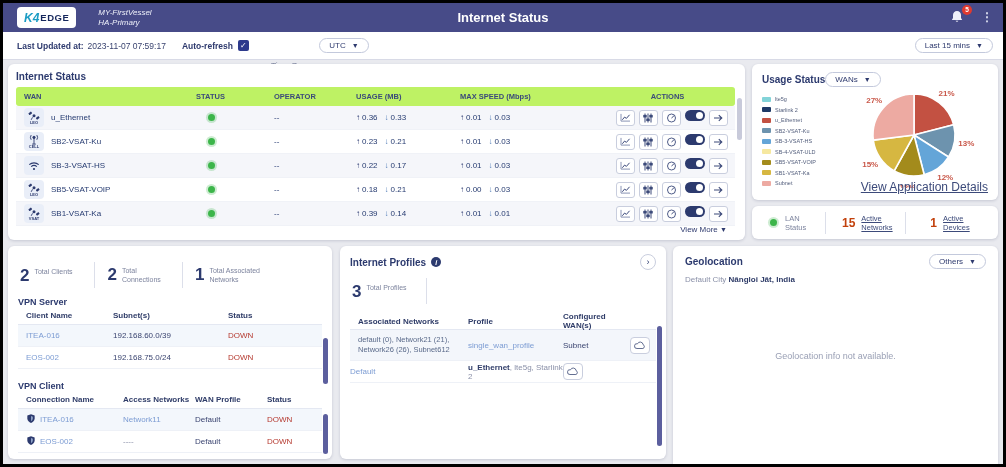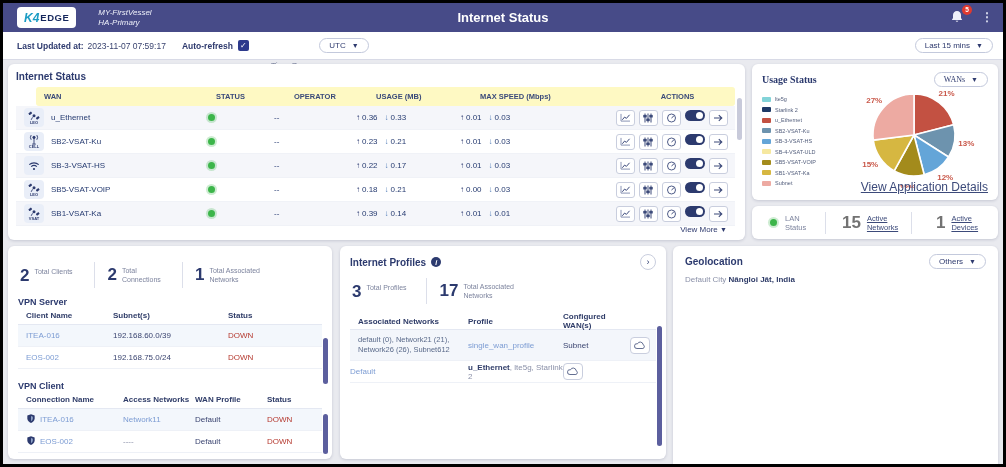--- a/index.html
+++ b/index.html
@@ -40,22 +40,22 @@
   
   .panel { position:absolute; background:#fff; border-radius:6px;
            box-shadow:0 1px 3px rgba(40,45,90,.18); }
   .panel-title { color:#2c3a6e; font-size:10px; font-weight:bold; }
 
   
   #p-inet { left:5px; top:61px; width:737px; height:176px; padding:7px 10px 4px 8px; }
   .tbl { margin-top:5px; }
   .thead, .trow { display:grid; grid-template-columns:172px 78px 82px 104px 148px 1fr;
                   align-items:center; }
-  .thead { background:#fef9c3; height:19px; border-radius:3px; font-size:7.5px; font-weight:bold;
-           color:#3a4a7a;margin-left:20px; }
+  .thead { background:#bef264; height:19px; border-radius:3px; font-size:7.5px; font-weight:bold;
+           color:#3a4a7a; }
   .thead > div { padding-left:8px; }
   .trow { height:24px; font-size:8px; color:#253a70; border-bottom:1px solid #f0f2f7; }
   .trow:nth-child(odd) { background:#f5f6fa; }
   .trow > div { padding-left:8px; display:flex; align-items:center; }
   .c-wan { gap:7px; }
   .wan-ic { width:20px; height:19px; background:#e9eef8; border-radius:4px; display:flex;
             flex-direction:column; align-items:center; justify-content:center; flex:0 0 auto; }
   .wan-ic .sub { font-size:4px; color:#2c3a6e; font-weight:bold; line-height:4px; }
   .dot-green { width:7px; height:7px; border-radius:50%; background:#3cb54a;
                box-shadow:0 0 0 2px rgba(60,181,74,.25); margin-left:12px; }
@@ -66,33 +66,33 @@
   .abtn { width:19px; height:16px; border:1px solid #c9cede; border-radius:3px; background:#fff;
           display:flex; align-items:center; justify-content:center; }
   .toggle { width:20px; height:11px; background:#2c3a6e; border-radius:6px; position:relative; }
   .toggle::after { content:""; position:absolute; right:2px; top:2px; width:7px; height:7px;
                    background:#fff; border-radius:50%; }
   .view-more { position:absolute; right:18px; bottom:6px; font-size:8px; color:#2e3a6e; }
   .vscroll { position:absolute; right:3px; border-radius:3px; background:#c8cada; width:5px; }
 
   
   #p-usage { left:749px; top:61px; width:246px; height:136px; padding:8px 10px; }
-  .usage-head { display:flex; justify-content:space-between; align-items:center;font-family:Liberation Serif, serif; }
+  .usage-head { display:flex; align-items:center; }
   #usage-legend { position:absolute; left:10px; top:30px; }
   .lg-item { display:flex; align-items:center; gap:4px; height:10.5px; }
   .lg-sw { width:9px; height:5px; border-radius:1px; flex:0 0 auto; }
   .lg-tx { font-size:5.5px; color:#55607e; white-space:nowrap; }
   #usage-pie { position:absolute; left:70px; top:16px; }
   .usage-link { position:absolute; right:10px; bottom:6px; font-size:12px; color:#3c4a7a;
                 text-decoration:underline; }
 
   
   #p-lan { left:749px; top:203px; width:246px; height:33px; display:flex; align-items:center; }
   .lan-label { font-size:7.5px; color:#7d849e; line-height:9px; width:34px; }
-  .big-num { font-size:17px; font-weight:bold; color:#737373; }
+  .big-num { font-size:12px; font-weight:bold; color:#c2410c; }
   .mini-link { font-size:7.5px; color:#3c4a7a; text-decoration:underline; line-height:9px; width:44px; }
   .vdiv { width:1px; height:22px; background:#dcdfea; }
 
   
   .info-ic { display:inline-flex; width:10px; height:10px; border-radius:50%; background:#2c3a6e;
              color:#fff; font-size:7px; font-weight:bold; align-items:center; justify-content:center;
              margin-left:5px; font-style:italic; }
   .stats { display:flex; align-items:center; margin-top:8px; }
   .stat { display:flex; align-items:flex-start; gap:5px; padding:0 12px; }
   .stat:first-child { padding-left:2px; }
@@ -660,24 +660,20 @@
       <div class="panel-title">Internet Profiles</div>
       <span class="info-ic">i</span>
       <span class="chev-btn" style="margin-left:auto">›</span>
     </div>
     <div class="stats">
       <div class="stat">
           <span class="stat-num">3</span>
           <span class="stat-lb">Total Profiles</span>
         </div>
       <div class="sdiv"></div>
-      <div class="stat">
-          <span class="stat-num">17</span>
-          <span class="stat-lb" style="width:62px">Total Associated Networks</span>
-        </div>
     </div>
     <div class="mini-thead prof-grid" style="margin-top:8px">
       <div style="padding-left:8px">Associated Networks</div>
       <div>Profile</div>
       <div>Configured WAN(s)</div>
       <div></div>
     </div>
     <div class="mini-row prof-grid prof-row" style="background:#f3f6fb">
       <div class="prof-nets" style="padding-left:8px">default (0), Network21 (21), Network26 (26), Subnet612</div>
       <div class="link-blue">single_wan_profile</div>
@@ -709,15 +705,16 @@
       <div class="panel-title">Geolocation</div>
       <span class="pill">
         <span>Others</span>
         <span class="chev">▼</span>
       </span>
     </div>
     <div class="geo-city">
       <span>Default City</span>
       <b>Nāngloi Jāt, India</b>
     </div>
+    <div class="geo-empty">Geolocation info not available.</div>
   </div>
 
 </div>
 
 </body></html>

